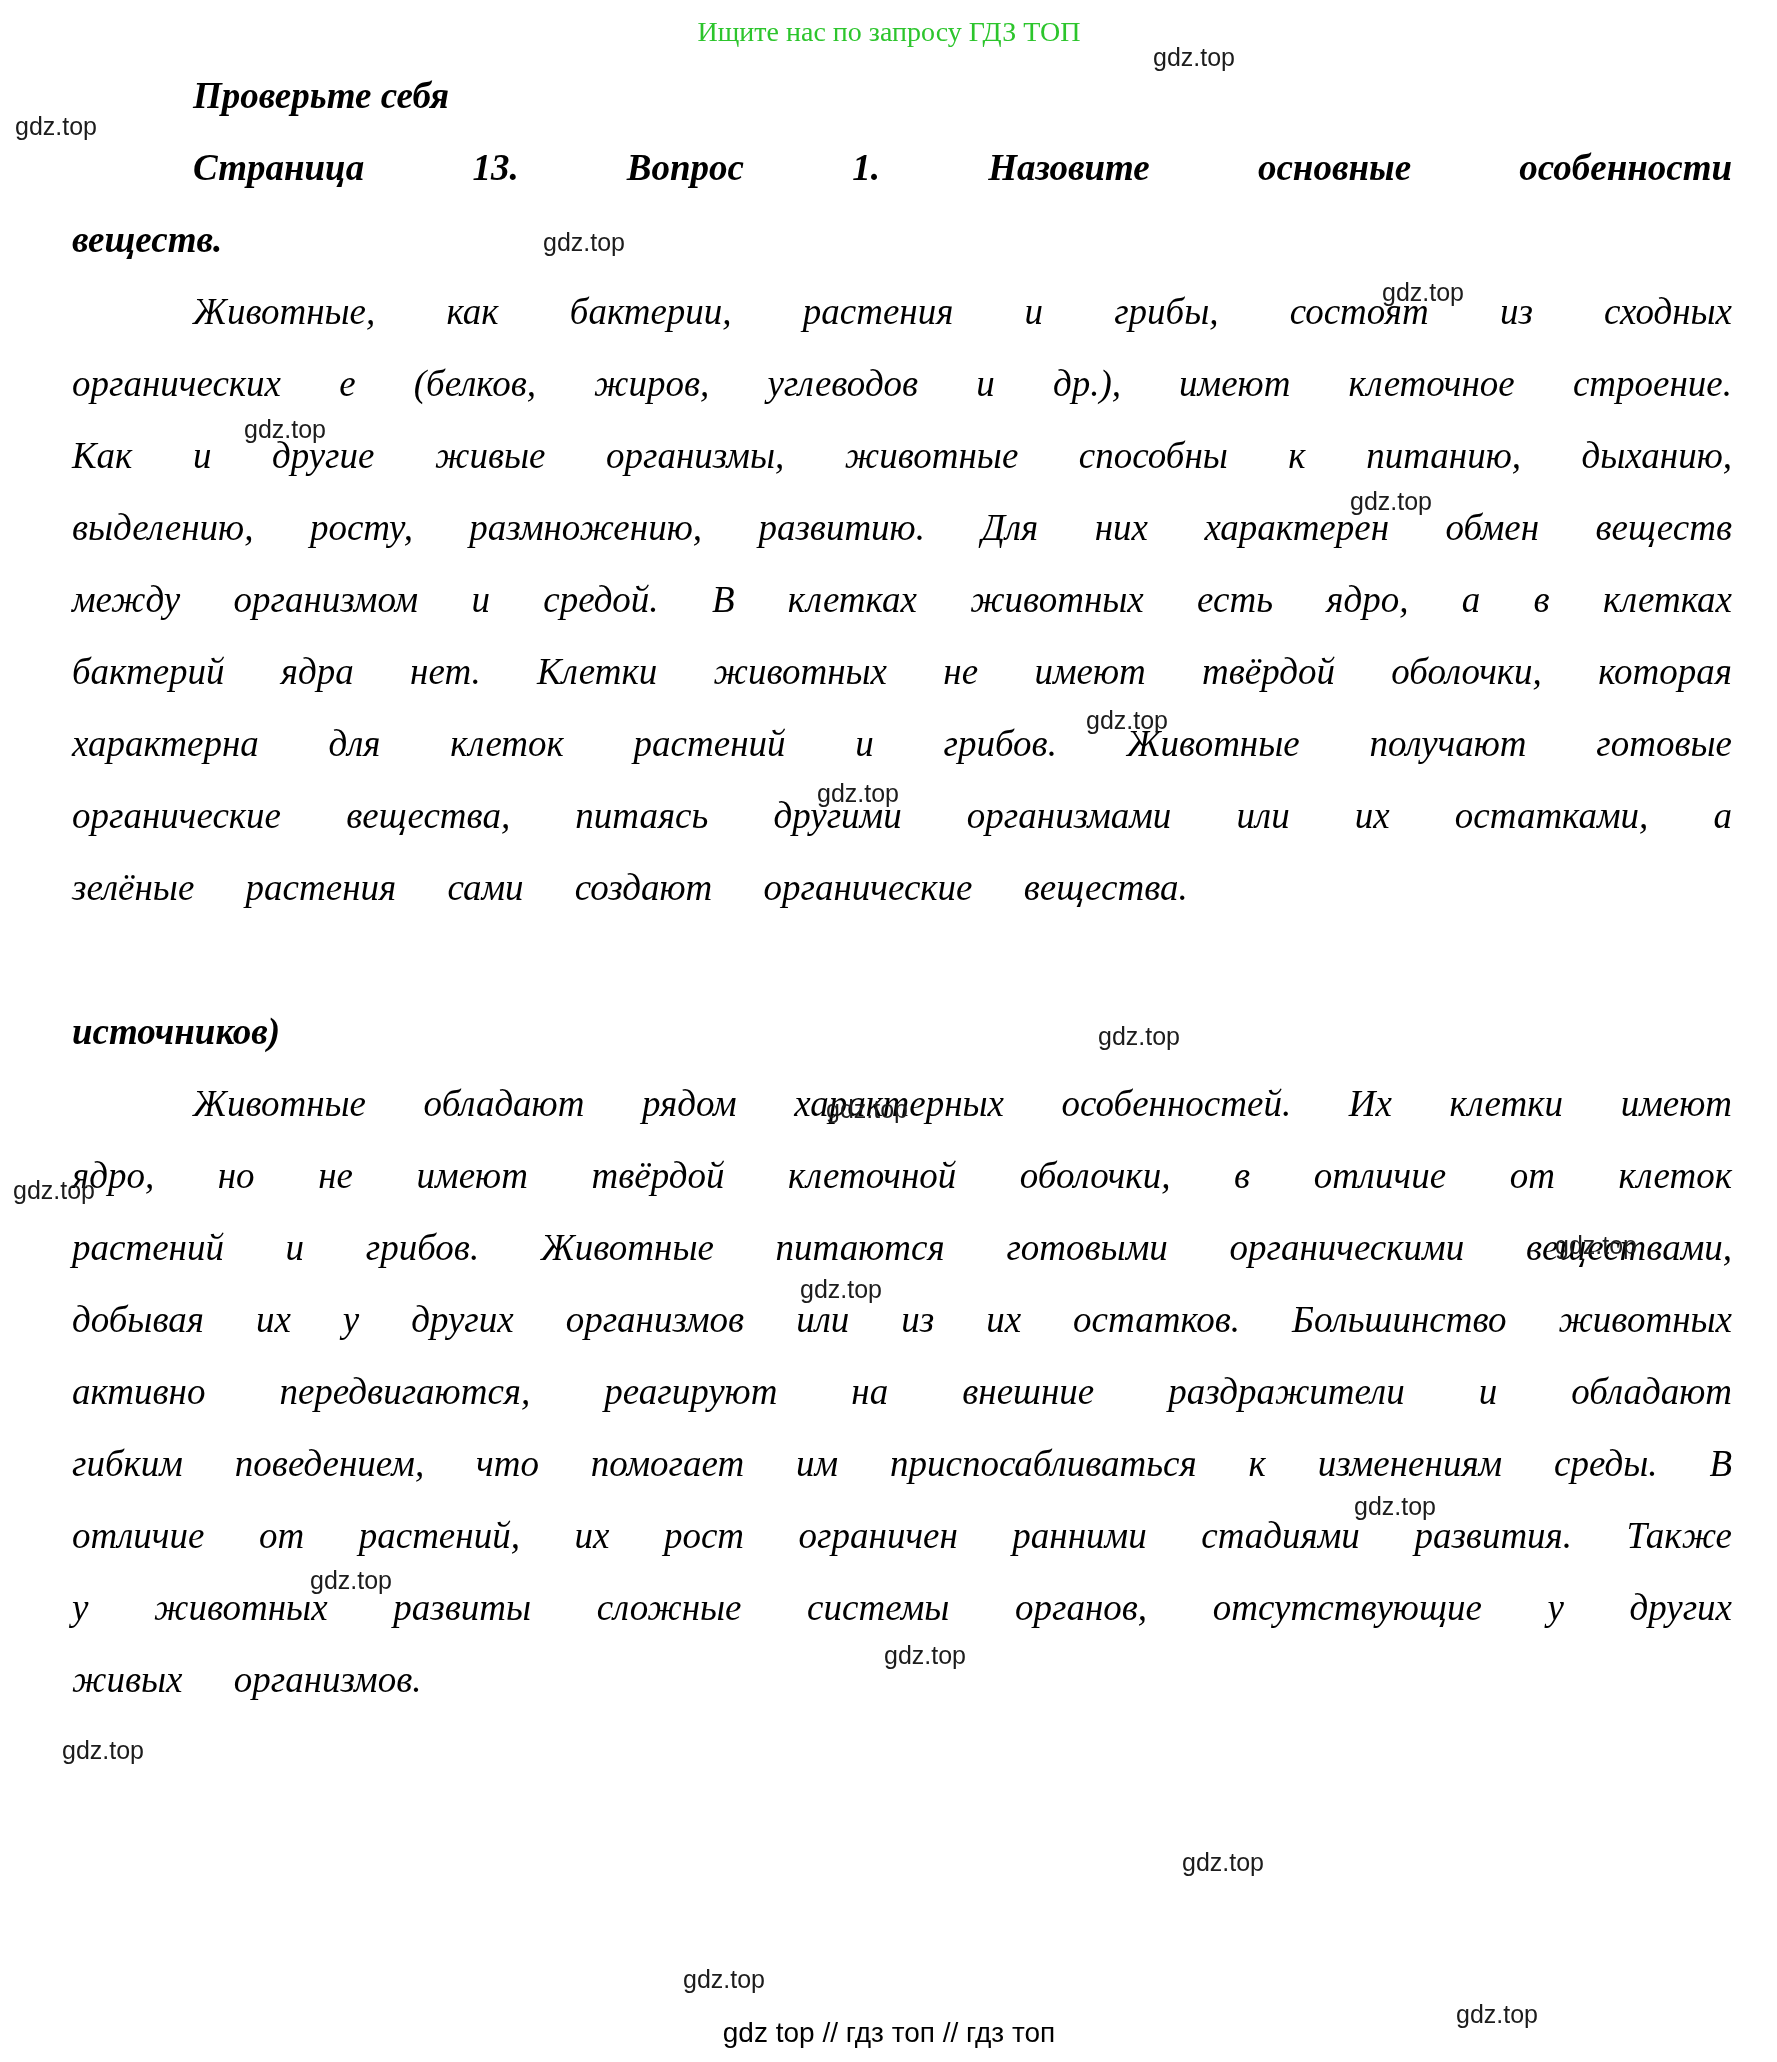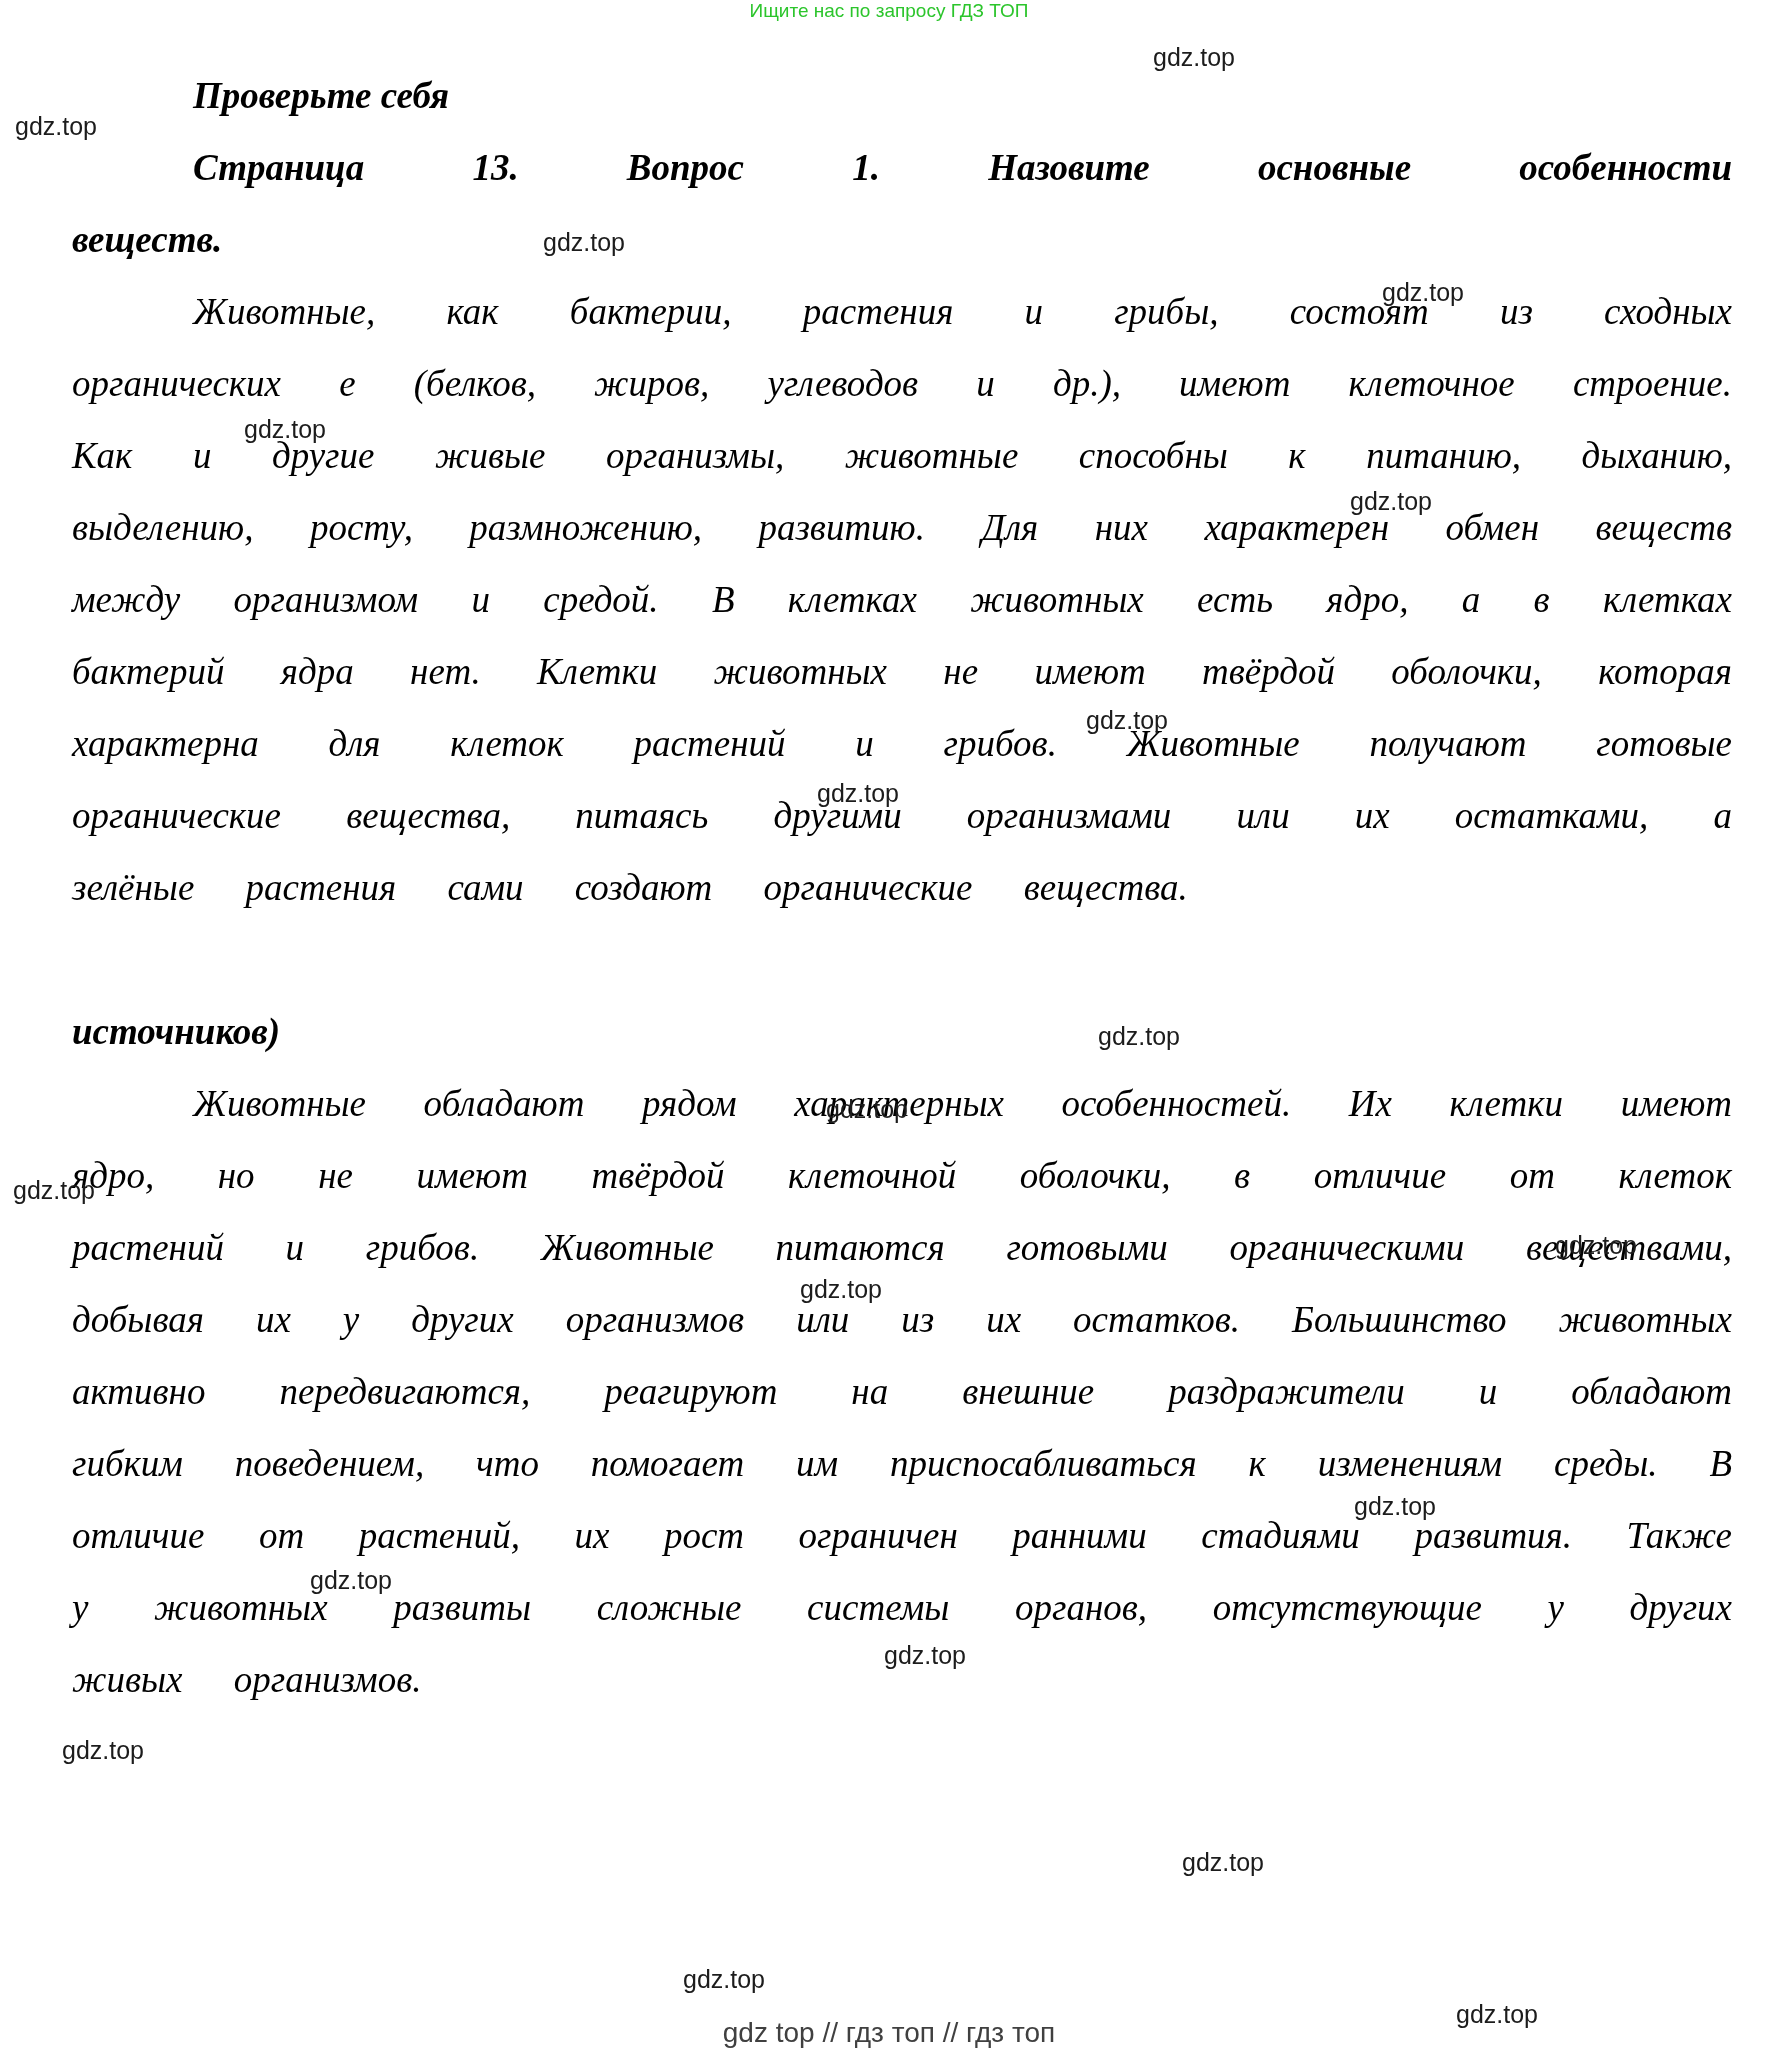--- a/index.html
+++ b/index.html
@@ -6,26 +6,26 @@
   html, body { width: 1778px; height: 2062px; }
   body {
     position: relative;
     background: #ffffff;
     overflow: hidden;
     font-family: "Liberation Serif", serif;
     color: #000000;
   }
   .banner {
     position: absolute;
-    top: 0;
+    top: 16px;
     left: 0;
     width: 100%;
     text-align: center;
-    font-family: Liberation Sans, sans-serif;
-    font-size: 19px;
+    font-family: Liberation Serif, serif;
+    font-size: 28px;
     color: #2cc52c;
   }
   .content {
     position: absolute;
     top: 0;
     left: 12px;
     width: 100%;
     padding: 60px 58px 0 60px;
     font-style: italic;
   }
@@ -57,21 +57,21 @@
     white-space: nowrap;
   }
   .footer {
     position: absolute;
     bottom: 13px;
     left: 0;
     width: 100%;
     text-align: center;
     font-family: "Liberation Sans", sans-serif;
     font-size: 28px;
-    color: #404040;
+    color: #000000;
   }
 </style>
 </head>
 <body>
 
 <div class="banner">Ищите нас по запросу ГДЗ ТОП</div>
 
 <div class="content">
 
   <div class="para bold title">Проверьте себя</div>

